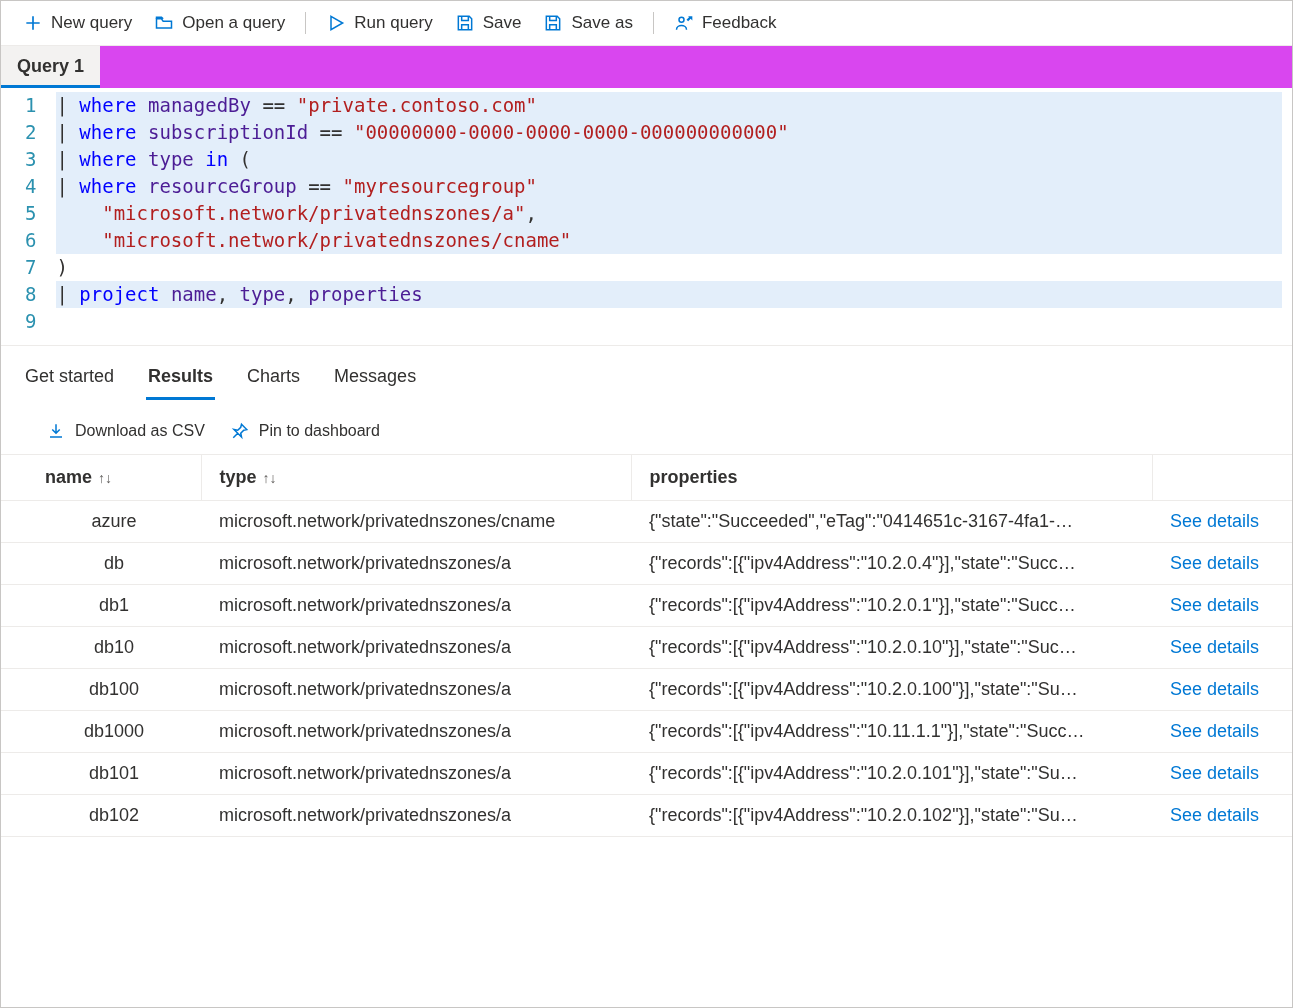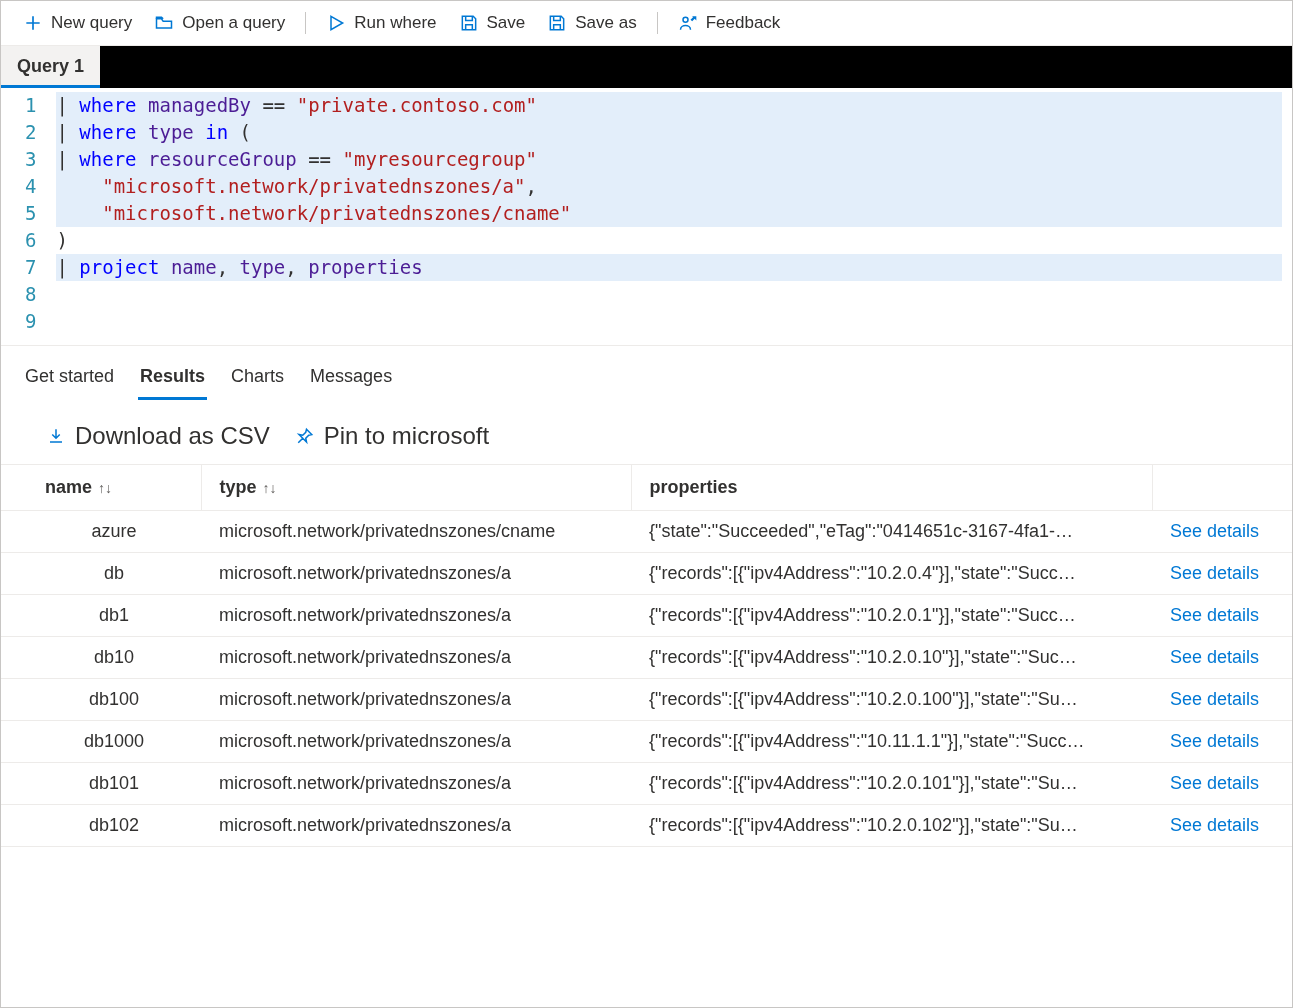--- a/index.html
+++ b/index.html
@@ -28,21 +28,21 @@
     align-items: center;
     gap: 8px;
     cursor: pointer;
     color: #323130;
     padding: 4px 2px;
   }
   .tb-btn svg { width: 20px; height: 20px; flex-shrink: 0; }
   .tb-sep { width: 1px; height: 22px; background: #c8c6c4; }
 
   .querybar {
-    background: #000000;
+    background: #d946ef;
     padding: 0 0 0 0;
   }
   .tabstrip { display: flex; }
   .qtab {
     padding: 10px 16px 8px 16px;
     font-size: 18px;
     font-weight: 600;
     color: #323130;
     border-bottom: 3px solid #0078d4;
     background: #f3f2f1;
@@ -77,32 +77,32 @@
   .tok-str  { color: #b21f1f; }
   .tok-pipe { color: #323130; }
   .hl { background: #e3eefa; }
   .squiggle {
     text-decoration: underline wavy #d13438;
     text-decoration-skip-ink: none;
   }
 
   .results-tabs {
     display: flex;
-    gap: 22px;
+    gap: 30px;
     padding: 14px 22px 0 22px;
     font-size: 18px;
   }
   .rtab { padding: 6px 2px 10px 2px; cursor: pointer; color: #323130; }
   .rtab.active { font-weight: 600; border-bottom: 3px solid #0078d4; }
 
   .result-actions {
     display: flex;
     gap: 26px;
     padding: 22px 46px 14px 46px;
-    font-size: 24px;
+    font-size: 16px;
     color: #323130;
     align-items: center;
   }
   .ract { display: flex; align-items: center; gap: 10px; cursor: pointer; }
   .ract svg { width: 18px; height: 18px; }
 
   .grid { width: 100%; border-collapse: collapse; font-size: 18px; }
   .grid th {
     text-align: left;
     font-weight: 600;
@@ -143,21 +143,21 @@
         <path d="M3 7h6l2 3h10v8H3z"></path>
         <path d="M3 7V5h6l2 2"></path>
       </svg>
     <span>Open a query</span>
   </div>
   <div class="tb-sep"></div>
   <div class="tb-btn">
     <svg viewBox="0 0 24 24" fill="none" stroke="#0078d4" stroke-width="1.8">
         <path d="M6 4l14 8-14 8V4z"></path>
       </svg>
-    <span>Run where</span>
+    <span>Run query</span>
   </div>
   <div class="tb-btn">
     <svg viewBox="0 0 24 24" fill="none" stroke="#0078d4" stroke-width="1.8">
         <path d="M4 4h13l3 3v13H4z"></path>
         <path d="M8 4v5h8V4M8 20v-6h8v6"></path>
       </svg>
     <span>Save</span>
   </div>
   <div class="tb-btn">
     <svg viewBox="0 0 24 24" fill="none" stroke="#0078d4" stroke-width="1.8">
@@ -190,20 +190,21 @@
       <div>3</div>
       <div>4</div>
       <div>5</div>
       <div>6</div>
       <div>7</div>
       <div>8</div>
       <div>9</div>
   </div>
   <div class="code">
     <div class="line hl"><span class="tok-pipe">| </span><span class="tok-kw">where</span> <span class="tok-field">managedBy</span> <span class="tok-op">==</span> <span class="tok-str">"private.contoso.com"</span></div>
+    <div class="line hl"><span class="tok-pipe">| </span><span class="tok-kw">where</span> <span class="tok-field">subscriptionId</span> <span class="tok-op">==</span> <span class="tok-str">"00000000-0000-0000-0000-000000000000"</span></div>
     <div class="line hl"><span class="tok-pipe">| </span><span class="tok-kw">where</span> <span class="tok-field">type</span> <span class="tok-kw">in</span> <span class="tok-op">(</span></div>
     <div class="line hl"><span class="tok-pipe">| </span><span class="tok-kw">where</span> <span class="tok-field">resourceGroup</span> <span class="tok-op">==</span> <span class="tok-str">"myresourcegroup"</span></div>
     <div class="line hl">&nbsp;&nbsp;&nbsp;&nbsp;<span class="tok-str">"microsoft.network/privatednszones/a"</span><span class="tok-op">,</span></div>
     <div class="line hl">&nbsp;&nbsp;&nbsp;&nbsp;<span class="tok-str">"microsoft.network/privatednszones/cname"</span></div>
     <div class="line"><span class="tok-op">)</span></div>
     <div class="line hl"><span class="tok-pipe">| </span><span class="tok-kw">project</span> <span class="tok-field">name</span><span class="tok-op">,</span> <span class="tok-field">type</span><span class="tok-op">,</span> <span class="tok-field">properties</span></div>
   </div>
 </div>
 
 <div class="results-tabs">
@@ -217,21 +218,21 @@
   <div class="ract">
     <svg viewBox="0 0 24 24" fill="none" stroke="#0078d4" stroke-width="2">
         <path d="M12 3v12M7 10l5 5 5-5M4 20h16"></path>
       </svg>
     <span>Download as CSV</span>
   </div>
   <div class="ract">
     <svg viewBox="0 0 24 24" fill="none" stroke="#0078d4" stroke-width="2">
         <path d="M14 3l7 7-4 1-4 4 1 5-5-5-6 6 6-6-5-5 5 1 4-4 1-4z"></path>
       </svg>
-    <span>Pin to microsoft</span>
+    <span>Pin to dashboard</span>
   </div>
 </div>
 
 <table class="grid">
   <thead>
     <tr>
       <th class="col-name"><span>name</span><span class="sort">↑↓</span></th>
       <th class="col-type"><span>type</span><span class="sort">↑↓</span></th>
       <th class="col-prop"><span>properties</span></th>
       <th class="col-det"></th>

